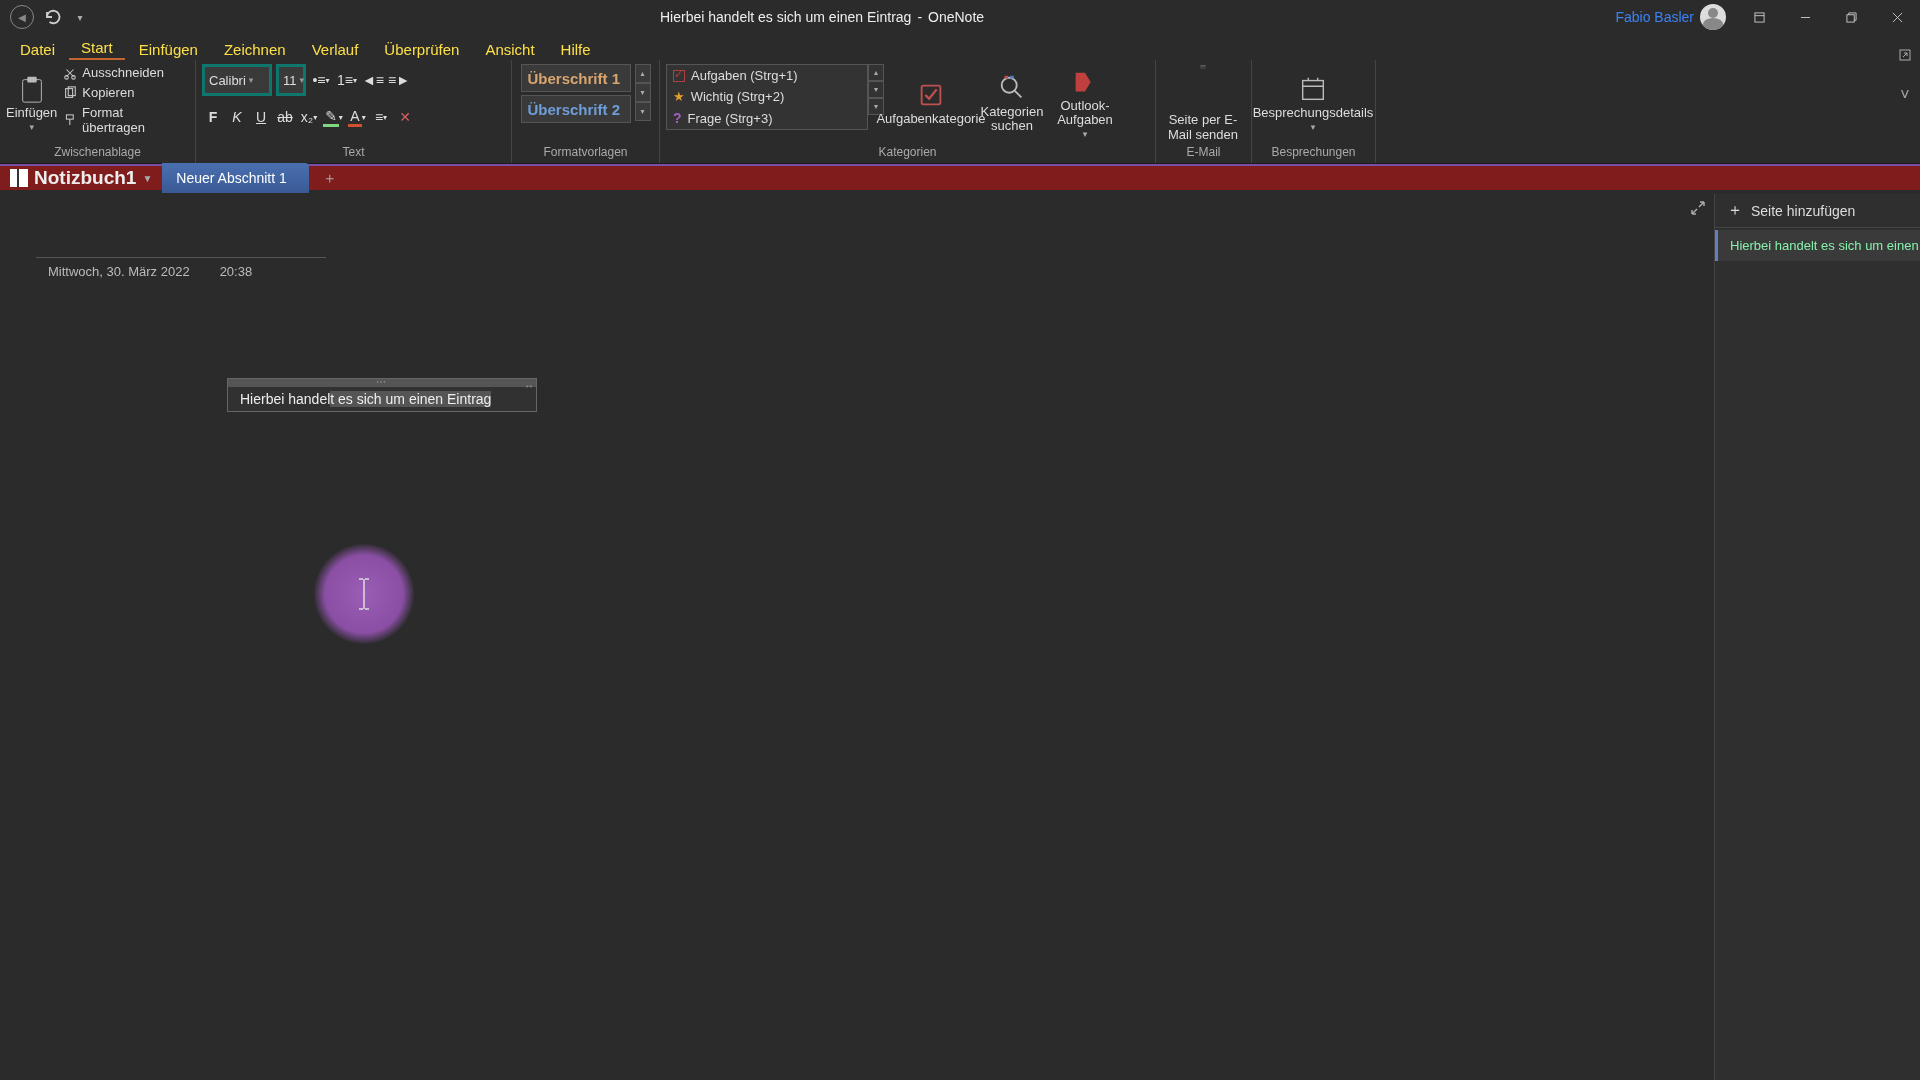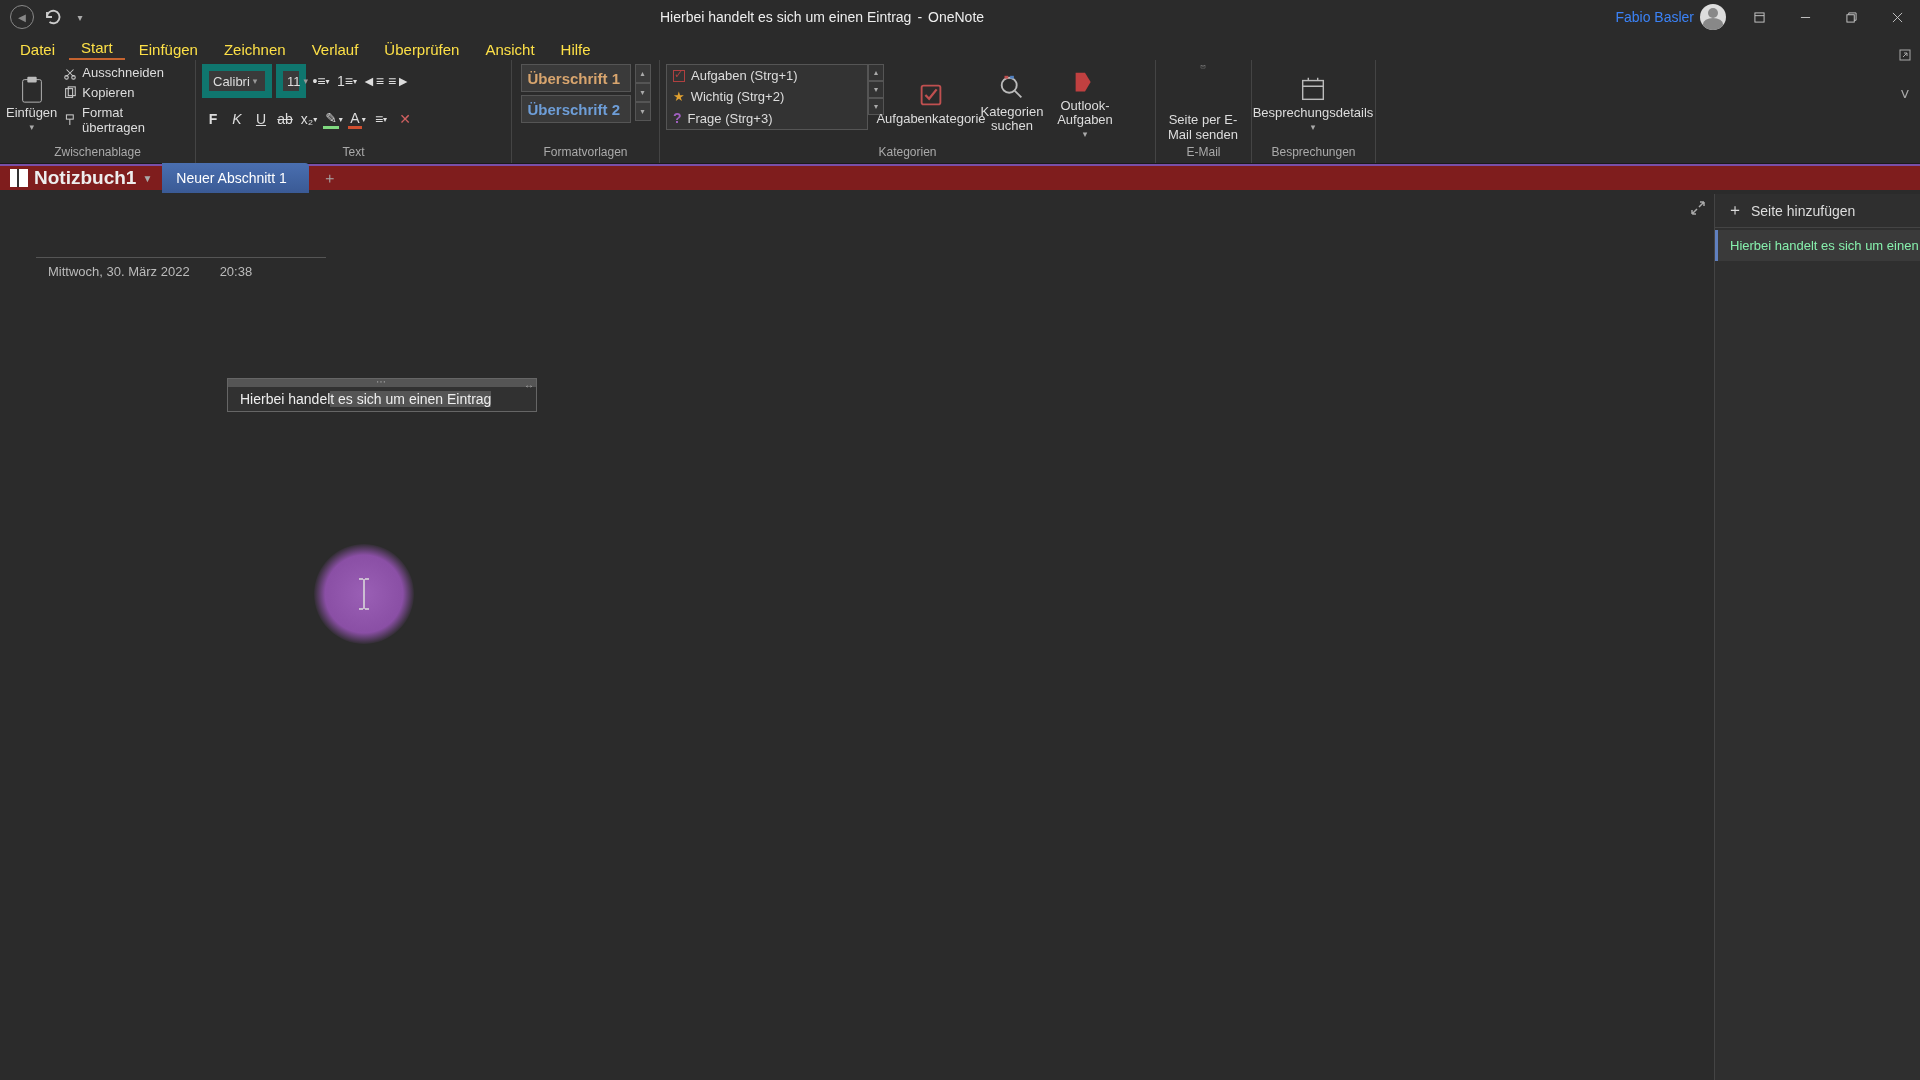--- a/index.html
+++ b/index.html
@@ -35,21 +35,21 @@
 
 .big-btn { display:flex; flex-direction:column; align-items:center; justify-content:center; width:62px; height:78px; font-size:13px; color:#ddd; gap:2px;}
 .big-btn svg{width:30px;height:30px;}
 .big-btn .sm-label{font-size:13px;line-height:1.1;text-align:center;}
 
 .clip-list { display:flex; flex-direction:column; gap:3px; font-size:13px; color:#ddd;}
 .clip-item { display:flex; align-items:center; gap:5px; padding:1px 2px;}
 .clip-item svg{width:14px;height:14px;}
 
 .font-row{display:flex;gap:4px;align-items:center;margin-bottom:6px;}
-.font-combo{background:#3a3a3a;border:7px solid #0f766e;height:32px;display:flex;align-items:center;padding:10px 4px;font-size:13px;color:#ddd;}
+.font-combo{background:#3a3a3a;border:3px solid #0f766e;height:32px;display:flex;align-items:center;padding:10px 4px;font-size:13px;color:#ddd;}
 .font-name{width:70px;}
 .font-size{width:30px;}
 .font-arrow{font-size:9px;color:#999;margin-left:3px;}
 .fmt-btn{width:22px;height:22px;display:flex;align-items:center;justify-content:center;color:#ddd;font-size:14px;}
 .fmt-row{display:flex;gap:2px;align-items:center;}
 
 .style-box{background:#3a3a3a;border:1px solid #555;width:110px;height:28px;display:flex;align-items:center;padding:0 6px;font-size:15px;margin-bottom:3px;}
 .style1{color:#d8a56e;font-weight:600;}
 .style2{color:#6e9ed8;font-weight:600;}
 .style-arrows{display:flex;flex-direction:column;width:16px;}

